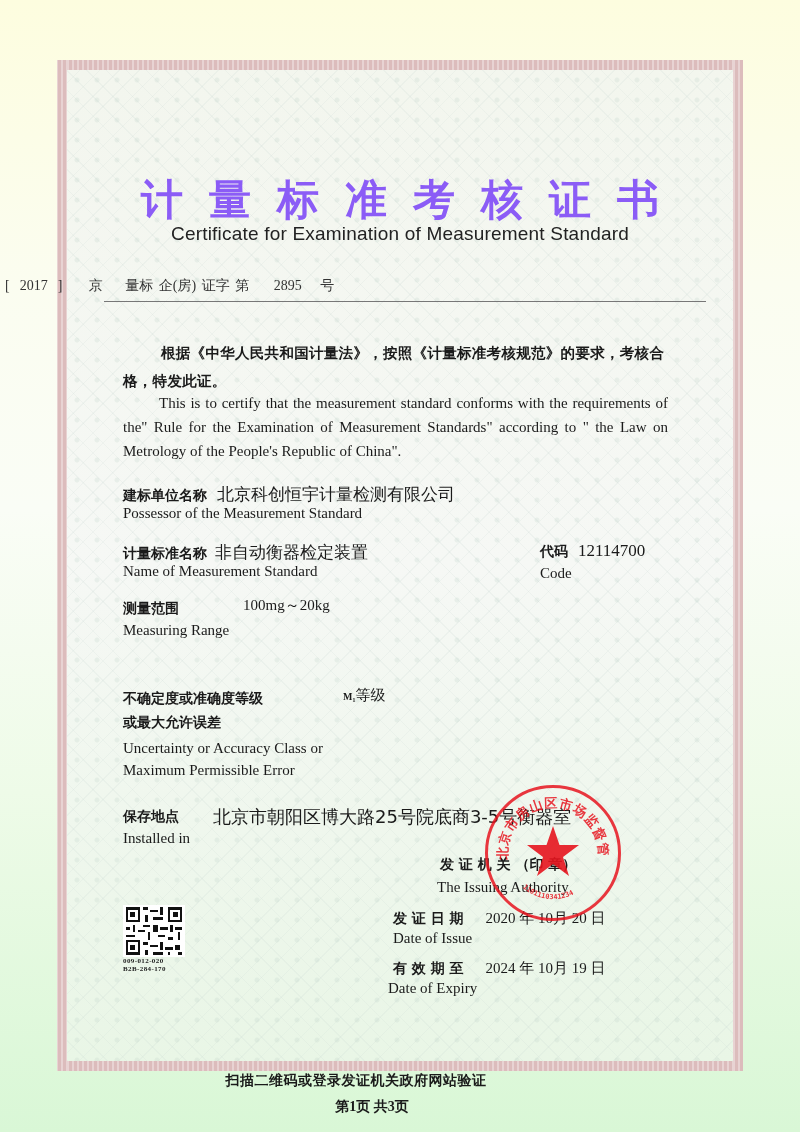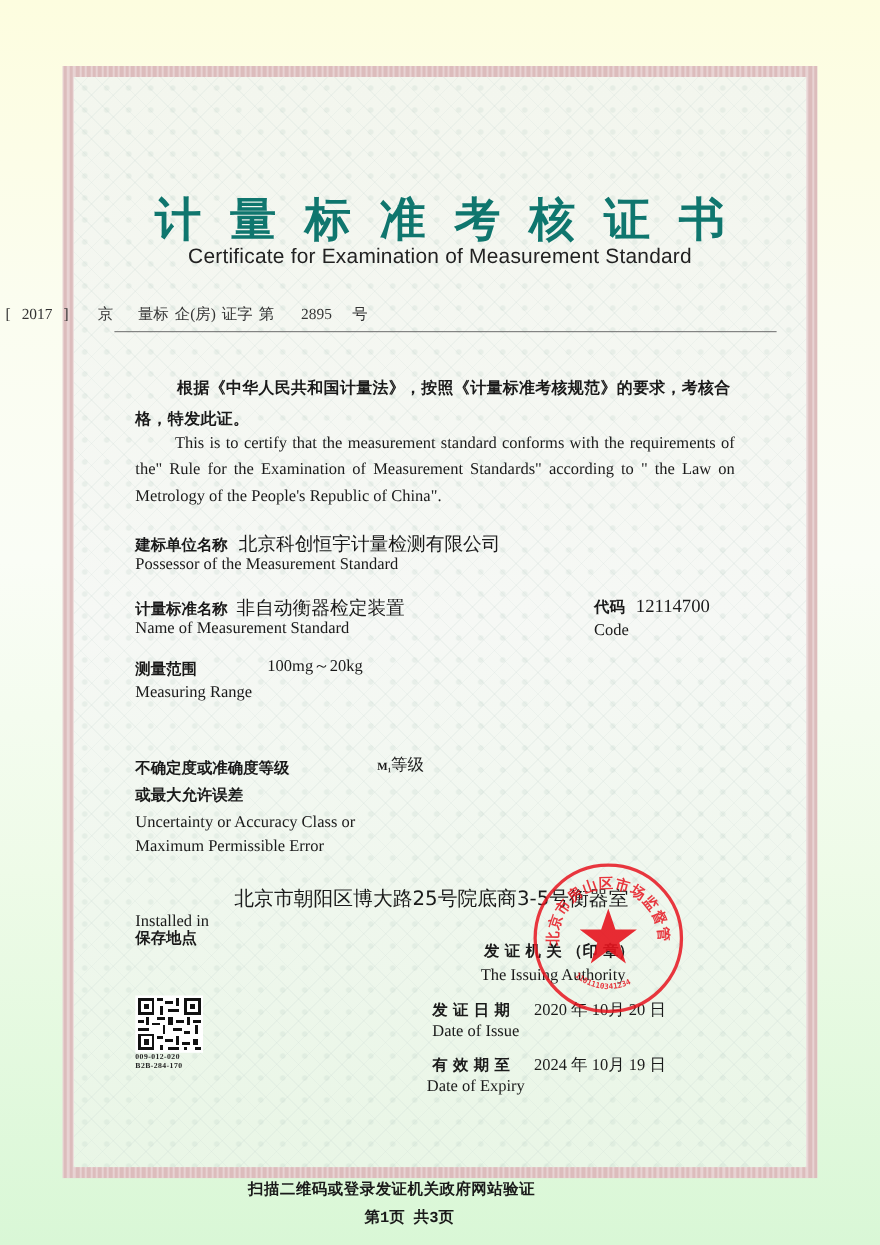--- a/index.html
+++ b/index.html
@@ -24,21 +24,21 @@
     content: ""; position: absolute; inset: -10px; border: 10px solid transparent;
     background:
       repeating-linear-gradient(90deg, rgba(255,255,255,0.35) 0 2px, transparent 2px 5px);
     -webkit-mask: linear-gradient(#000,#000) content-box, linear-gradient(#000,#000);
     -webkit-mask-composite: xor; mask-composite: exclude; pointer-events: none;
   }
   .abs { position: absolute; white-space: nowrap; }
   .title-cn {
     left: 0; width: 800px; top: 172px; text-align: center;
     font-family: "DejaVu Serif", serif; font-weight: bold; font-size: 42px;
-    letter-spacing: 26px; text-indent: 26px; color: #0f766e;
+    letter-spacing: 26px; text-indent: 26px; color: #8b5cf6;
   }
   .title-en {
     left: 0; width: 800px; top: 223px; text-align: center;
     font-family: "Liberation Sans", "DejaVu Sans", sans-serif; font-size: 19px; color: #222;
     letter-spacing: 0.2px;
   }
   .certno {
     left: 0; width: 800px; top: 277px; text-align: left; font-size: 14px; color: #333;
     word-spacing: 2px;
   }
@@ -49,21 +49,21 @@
   .en-para { top: 391px; font-size: 15px; line-height: 24px; text-indent: 36px; text-align: justify; }
   .lbl-cn { font-family: "DejaVu Serif", serif; font-weight: bold; font-size: 14px; }
   .val-cn { font-family: "DejaVu Sans", sans-serif; font-size: 17px; }
   .lbl-en { font-size: 15px; }
   .stamp {
     position: absolute; left: 485px; top: 785px; width: 136px; height: 136px;
     border-radius: 50%; border: 3px solid rgba(230,20,30,0.85); box-sizing: border-box;
   }
   .qr { position: absolute; left: 123px; top: 905px; width: 62px; height: 52px; }
   .qr-code { position: absolute; left: 123px; font-family: Liberation Serif, serif; font-size: 7px; font-weight: bold; letter-spacing: 0.4px; color: #222; }
-  .footer { left: 0; width: 712px; text-align: center; font-family: Liberation Mono, monospace; font-weight: bold; }
+  .footer { left: 0; width: 712px; text-align: center; font-family: Liberation Serif, serif; font-weight: bold; }
 </style>
 </head>
 <body>
 
 <div class="frame"></div>
 
 <div class="abs title-cn">计量标准考核证书</div>
 <div class="abs title-en">Certificate for Examination of  Measurement Standard</div>
 
 <div class="abs certno">
@@ -101,21 +101,21 @@
 <div class="abs lbl-en" style="left:123px; top:622px;">Measuring Range</div>
 
 <div class="abs lbl-cn" style="left:123px; top:690px;">不确定度或准确度等级</div>
 <div class="abs lbl-cn" style="left:123px; top:714px;">或最大允许误差</div>
 <div class="abs lbl-en" style="left:123px; top:740px;">Uncertainty or Accuracy Class or</div>
 <div class="abs lbl-en" style="left:123px; top:762px;">Maximum Permissible Error</div>
 <div class="abs" style="left:343px; top:686px;">
   <span style="font-size:10px; font-weight:bold">M₁</span><span style="font-size:15px; font-family:'DejaVu Sans',sans-serif">等级</span>
 </div>
 
-<div class="abs lbl-cn" style="left:123px; top:808px;margin-top:36px;">保存地点</div>
+<div class="abs lbl-cn" style="left:123px; top:808px;">保存地点</div>
 <div class="abs val-cn" style="left:213px; top:805px; font-size:18px;">北京市朝阳区博大路25号院底商3-5号衡器室</div>
 <div class="abs lbl-en" style="left:123px; top:830px;">Installed in</div>
 
 <div class="abs lbl-cn" style="left:440px; top:856px; font-size:14px;">发 证 机 关 （印 章）</div>
 <div class="abs lbl-en" style="left:437px; top:879px;">The Issuing Authority</div>
 
 <div class="abs" style="left:393px; top:909px; font-size:15px;">
   <span class="lbl-cn">发 证 日 期</span>
   <span style="margin-left:18px">2020</span>
   <span>年</span>

